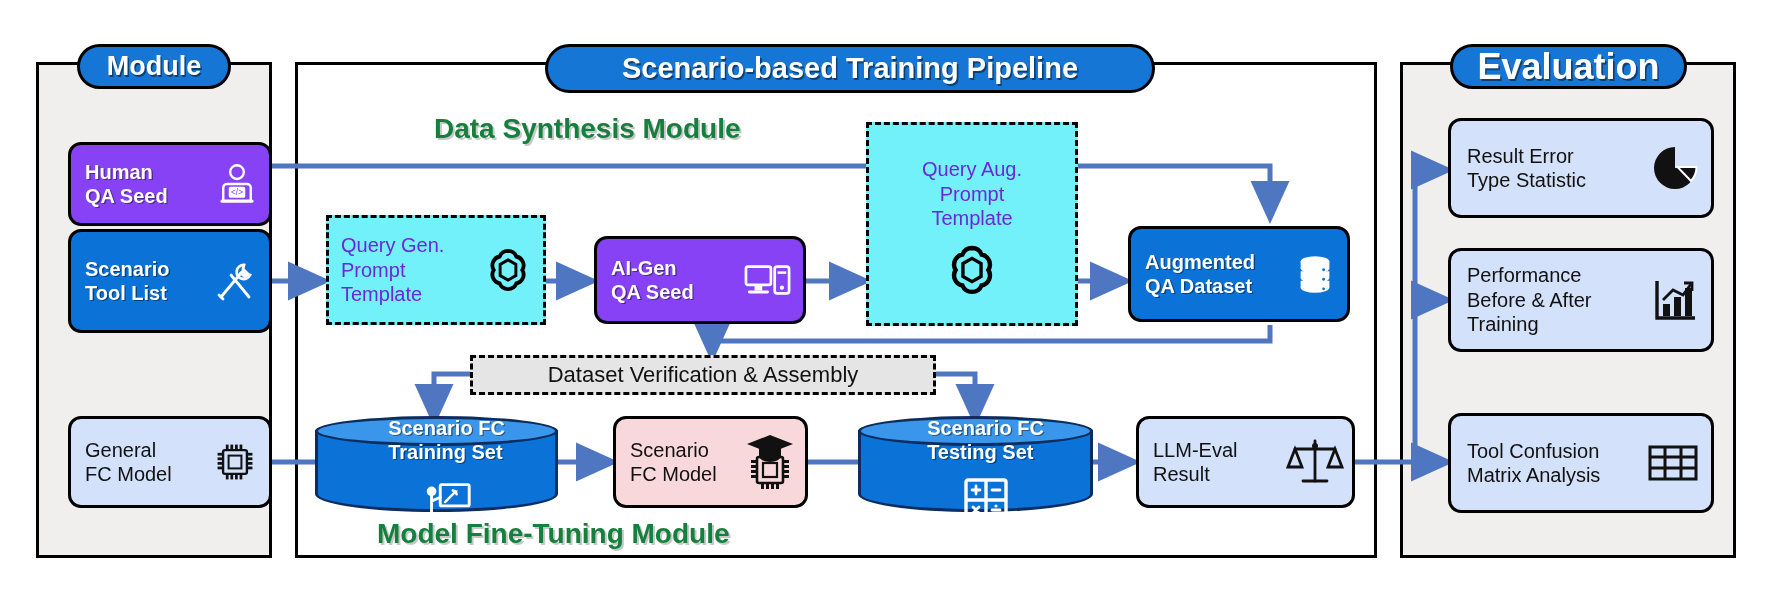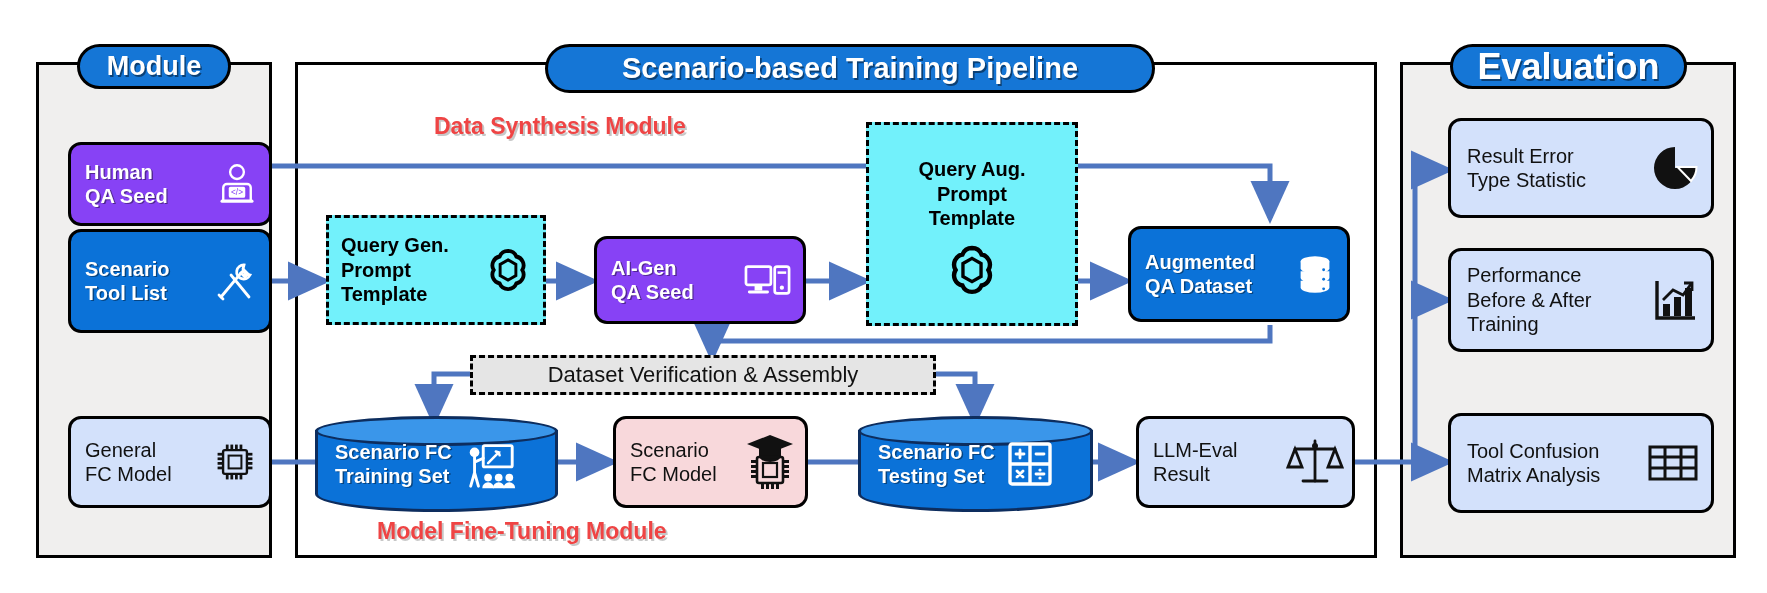--- a/index.html
+++ b/index.html
@@ -43,21 +43,21 @@
     box-sizing:border-box;
     z-index:40;
   }
   #pill-input{left:77px;top:44px;width:154px;height:45px;font-size:27px;}
   #pill-pipeline{left:545px;top:44px;width:610px;height:49px;font-size:29px;}
   #pill-eval{left:1450px;top:44px;width:237px;height:45px;font-size:36px;}
 
   
   .modcap{
     position:absolute;
-    font-size:23px;font-weight:bold;color:#ef4444;
+    font-size:28px;font-weight:bold;color:#15803d;
     text-shadow:2px 2px 0 rgba(0,0,0,.22);
     white-space:nowrap;z-index:30;
   }
   #cap-data{left:434px;top:113px;}
   #cap-ft{left:377px;top:518px;}
   #cap-mev{left:930px;top:518px;}
 
   
   .node{
     position:absolute;
@@ -74,42 +74,42 @@
 
   .n-purple{background:#8742f5;border-radius:13px;}
   .n-purple .txt{color:#fff;text-shadow:1.4px 1.4px 0 rgba(0,0,0,.4);}
   .n-blue{background:#0b72d8;border-radius:13px;}
   .n-blue .txt{color:#fff;text-shadow:1.4px 1.4px 0 rgba(0,0,0,.4);}
   .n-lblue{background:#d3e1fb;border-radius:13px;}
   .n-lblue .txt{color:#111;font-weight:normal;}
   .n-pink{background:#f8d8db;border-radius:13px;}
   .n-pink .txt{color:#111;font-weight:normal;}
   .n-cyan{background:#72f1fb;border:3px dashed #000;border-radius:0;}
-  .n-cyan .txt{color:#000000;font-weight:bold;text-align:left;}
+  .n-cyan .txt{color:#6d28d9;font-weight:normal;text-align:left;}
   .n-white{background:#e5e5e5;border:3px dashed #000;border-radius:0;}
   .n-white .txt{color:#111;font-weight:normal;}
 
   
   .cyl{
     position:absolute;z-index:20;
   }
   .cyl .body{
     position:absolute;left:0;right:0;top:14px;bottom:0;
     background:#0b72d8;border:3px solid #0d2d5e;
     border-radius:0 0 50% 50%/0 0 18px 18px;
     box-sizing:border-box;
   }
   .cyl .top{
     position:absolute;left:0;right:0;top:0;height:30px;
     background:#3a96ea;border:3px solid #0d2d5e;border-radius:50%;
     box-sizing:border-box;
   }
   .cyl .inner{
     position:absolute;inset:0;display:flex;align-items:center;
-    justify-content:flex-start;padding-left:20px;gap:10px;
+    justify-content:flex-start;padding-left:20px;gap:10px;flex-direction:column;
   }
   .cyl .txt{
     position:relative;z-index:3;color:#fff;font-size:20px;font-weight:bold;
     line-height:1.22;white-space:pre-line;
     text-shadow:1.4px 1.4px 0 rgba(0,0,0,.4);
   }
   .cyl .ico{position:relative;z-index:3;display:flex;align-items:center;}
 
   
   svg.wires{position:absolute;left:0;top:0;width:1767px;height:593px;z-index:10;

